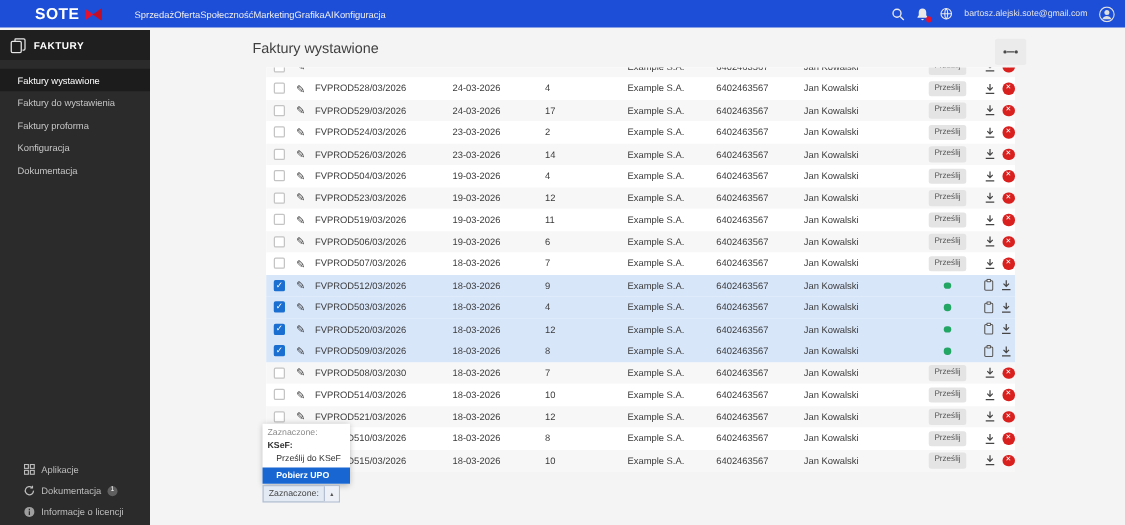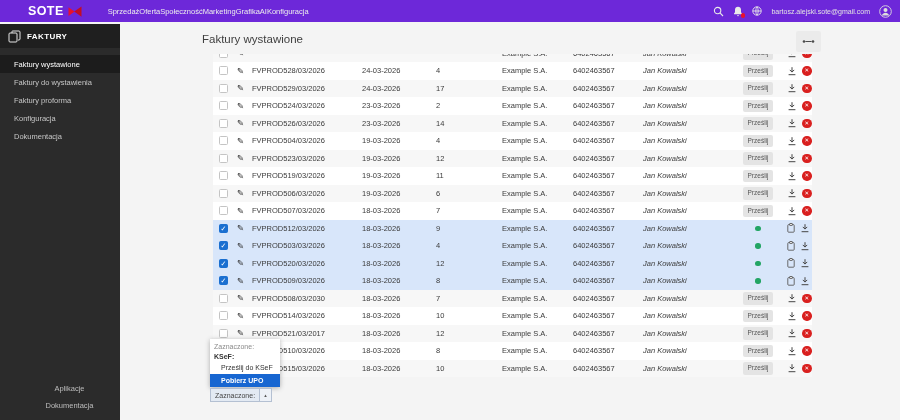--- a/index.html
+++ b/index.html
@@ -1,42 +1,42 @@
 <!DOCTYPE html>
 <html><head>
 <meta charset="utf-8">
 <style>
   html,body{margin:0;padding:0;}
   .screen{position:relative;width:900px;height:420px;overflow:hidden;background:#f4f4f4;
           font-family:"Liberation Sans",sans-serif;-webkit-font-smoothing:antialiased;}
 
   
-  .topbar{position:absolute;top:0;left:0;width:900px;height:22px;background:#6d28d9;
+  .topbar{position:absolute;top:0;left:0;width:900px;height:22px;background:#1d4ed8;
           display:flex;align-items:center;z-index:40;}
   .logo{margin-left:28px;display:flex;align-items:center;gap:3px;cursor:pointer;}
   .logo-text{color:#fff;font-weight:bold;font-size:12.5px;letter-spacing:.4px;}
   .topmenu{margin-left:26px;display:flex;}
   .topmenu span{font-size:7.5px;color:#ededed;cursor:pointer;white-space:nowrap;}
   .topbar-right{margin-left:auto;margin-right:8px;display:flex;align-items:center;gap:9px;}
   .bell-wrap{position:relative;display:flex;}
   .bell-dot{position:absolute;right:-2px;bottom:-1px;width:4.5px;height:4.5px;border-radius:50%;
             background:#e8112d;}
   .email{font-size:7px;color:#e3e3e3;}
 
   
   .sidebar{position:absolute;top:24px;left:0;width:120px;height:398px;background:#2b2b2b;z-index:30;}
   .module-header{height:24px;background:#1f1f1f;display:flex;align-items:center;gap:6px;
                  padding-left:8px;color:#fff;font-size:8px;font-weight:bold;letter-spacing:.4px;}
   .side-items{padding-top:7px;}
   .side-item{height:18px;display:flex;align-items:center;padding-left:14px;font-size:7.5px;
              color:#c6c6c6;cursor:pointer;}
   .side-item.active{background:#1c1c1c;color:#fff;}
   .side-footer{position:absolute;bottom:4px;left:0;right:0;}
-  .foot-item{height:17px;display:flex;align-items:center;gap:17px;padding-left:19px;
-             font-size:7.5px;color:#bdbdbd;cursor:pointer;flex-direction:column;}
+  .foot-item{height:17px;display:flex;align-items:center;gap:5px;padding-left:19px;
+             font-size:7.5px;color:#bdbdbd;cursor:pointer;}
   .badge{width:8px;height:8px;border-radius:50%;background:#5f5f5f;color:#fff;font-size:5.5px;
          display:flex;align-items:center;justify-content:center;line-height:1;}
 
   
   .main{position:absolute;left:120px;top:22px;width:780px;height:398px;background:#f4f4f4;}
   .page-title{position:absolute;left:82px;top:11px;font-size:11.5px;color:#3f3f3f;}
   .more-btn{position:absolute;left:676px;top:9px;width:25px;height:21px;background:#ebebeb;
             border:none;border-radius:2px;display:flex;align-items:center;justify-content:center;
             cursor:pointer;padding:0;}
 
@@ -47,21 +47,21 @@
   .row.selected{background:#d8e6fa;}
   .partial-clip{height:8px;overflow:hidden;}
   .partial-clip .row{margin-top:-9.5px;}
   .c-check{width:24px;padding-left:6px;box-sizing:border-box;display:flex;align-items:center;}
   .c-edit{width:15px;display:flex;align-items:center;}
   .c-inv{width:110px;}
   .c-date{width:74px;}
   .c-qty{width:66px;}
   .c-buyer{width:71px;}
   .c-nip{width:70px;}
-  .c-person{width:92px;font-style:italic;}
+  .c-person{width:92px;}
   .c-action{width:46px;display:flex;justify-content:center;align-items:center;}
   .c-icons{flex:1;display:flex;align-items:center;gap:5px;padding-left:6px;}
   .cb{width:9px;height:9px;border:1px solid #c4c4c4;border-radius:1.5px;background:#fff;
       box-sizing:border-box;display:flex;align-items:center;justify-content:center;
       font-size:7px;color:#fff;line-height:1;cursor:pointer;}
   .cb.checked{background:#1a6fd0;border-color:#1a6fd0;}
   .pencil{font-size:8.5px;color:#2b2b2b;cursor:pointer;line-height:1;}
   .send-btn{background:#e4e4e4;border:none;border-radius:2px;font-size:6.5px;color:#555;
             padding:3px 5px;line-height:1;cursor:pointer;font-family:inherit;}
   .dot{width:5.5px;height:5.5px;border-radius:50%;background:#23a564;}
@@ -599,21 +599,21 @@
           </div>
   </div>
 
   <div class="row striped">
     <div class="c-check">
             <span class="cb"></span>
           </div>
     <div class="c-edit">
             <span class="pencil">✎</span>
           </div>
-    <div class="c-inv">FVPROD521/03/2017</div>
+    <div class="c-inv">FVPROD521/03/2026</div>
     <div class="c-date">18-03-2026</div>
     <div class="c-qty">12</div>
     <div class="c-buyer">Example S.A.</div>
     <div class="c-nip">6402463567</div>
     <div class="c-person">Jan Kowalski</div>
     <div class="c-action">
             <button class="send-btn">Prześlij</button>
           </div>
     <div class="c-icons">
             <svg class="ic" width="10" height="10" viewBox="0 0 10 10">

